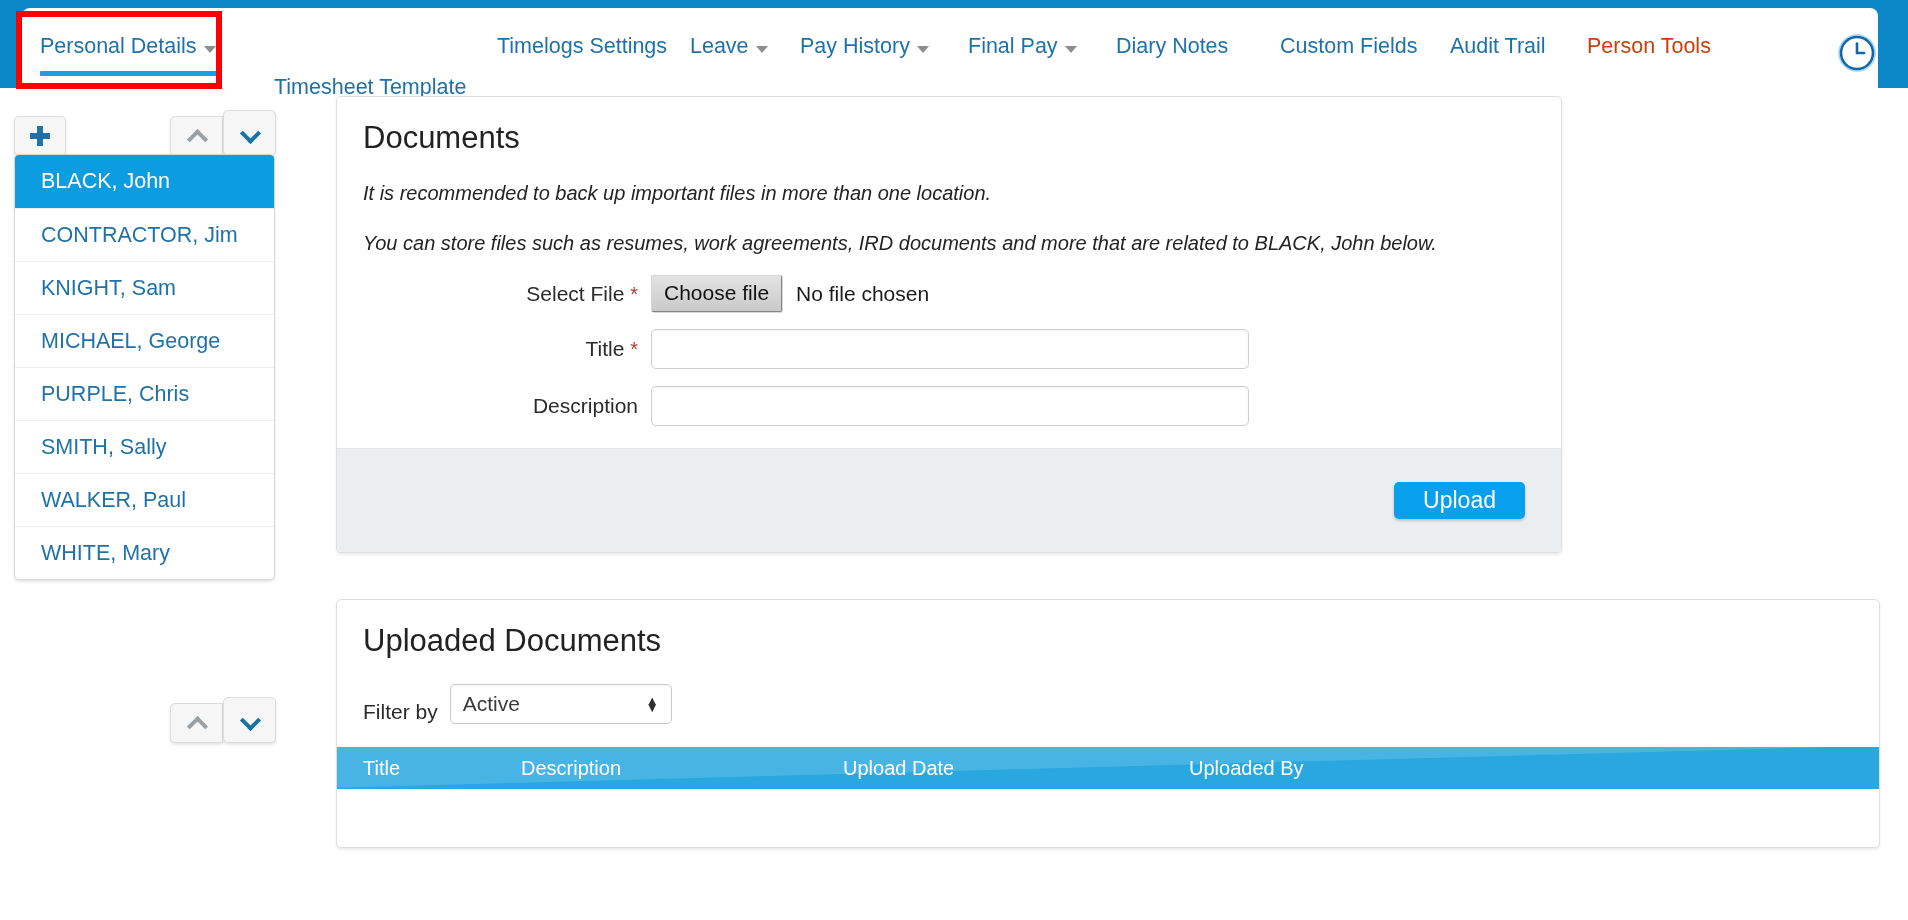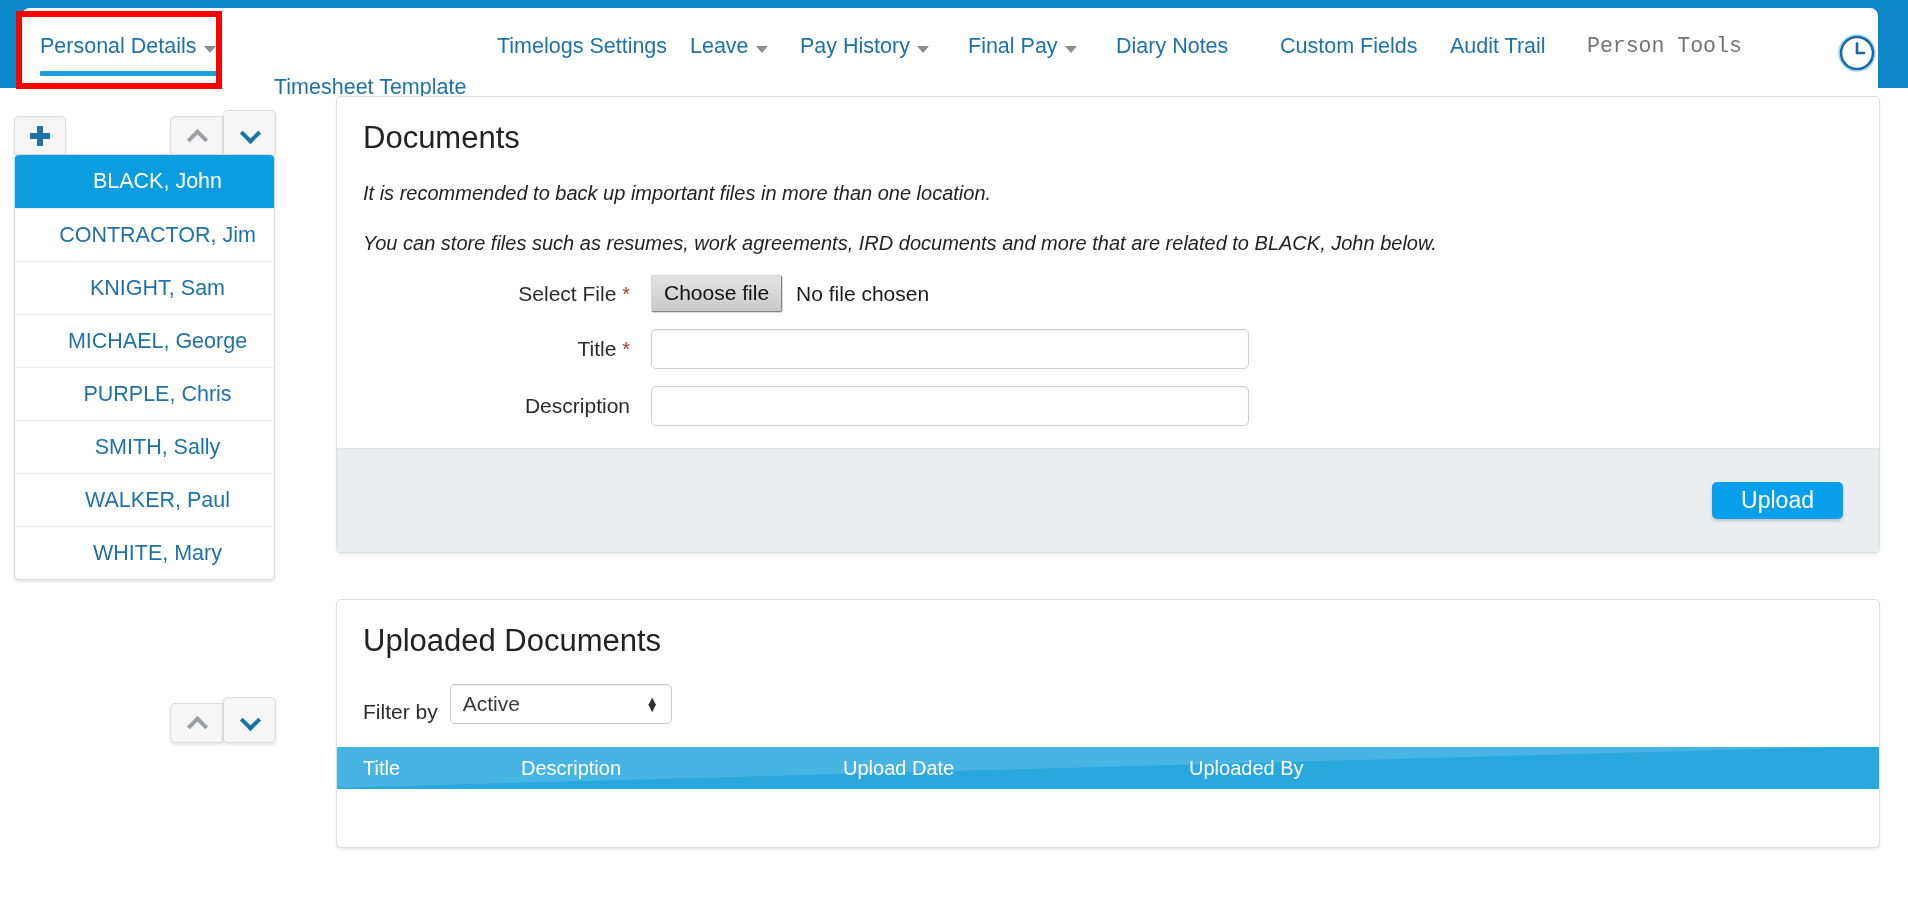--- a/index.html
+++ b/index.html
@@ -43,21 +43,21 @@
   .navtab {
     position: relative;
     font-size: 21.5px;
     color: #1f72a8;
     white-space: nowrap;
     padding: 0;
     margin: 0;
     cursor: pointer;
     line-height: 1;
   }
-  .navtab.brown { color: #737373; font-family: Liberation Mono, monospace; }
+  .navtab.brown { color: #c2410c; }
   .navtab .caret {
     display: inline-block;
     width: 0; height: 0;
     margin-left: 7px;
     vertical-align: middle;
     border-left: 6px solid transparent;
     border-right: 6px solid transparent;
     border-top: 7px solid #8d8d8d;
     position: relative;
     top: 2px;
@@ -160,21 +160,20 @@
   .person {
     height: 53px;
     display: flex;
     align-items: center;
     padding-left: 26px;
     font-size: 21.5px;
     color: #1f72a8;
     border-top: 1px solid #eeeeee;
     cursor: pointer;
     box-sizing: border-box;
-    justify-content: center;
   }
   .person:first-child { border-top: none; }
   .person.selected {
     background: #0b9de0;
     color: #ffffff;
   }
 
   
   #main {
     position: absolute;
@@ -182,21 +181,21 @@
     width: 1544px;
   }
   .panel {
     background: #ffffff;
     border: 1px solid #dfdfdf;
     border-radius: 5px;
     box-shadow: 0 2px 3px rgba(0,0,0,0.08);
     box-sizing: border-box;
     position: relative;
   }
-  #docpanel { width: 1544px; }
+  #docpanel { width: 1226px; }
   .panel-body { padding: 24px 26px 0 26px; }
   .panel-title {
     font-size: 31px;
     color: #222222;
     margin: 0 0 26px 0;
     font-weight: normal;
     line-height: 1.1;
   }
   .hint {
     font-style: italic;
@@ -208,21 +207,21 @@
   .hint.last { margin-bottom: 26px; }
 
   .formrow {
     display: flex;
     align-items: center;
     margin-bottom: 17px;
   }
   .formlabel {
     width: 288px;
     text-align: right;
-    padding-right: 21px;
+    padding-right: 13px;
     font-size: 21px;
     color: #2b2b2b;
     box-sizing: border-box;
     white-space: nowrap;
   }
   .req { color: #b33a2e; font-size: 20px; }
 
   .filebtn {
     background: linear-gradient(#e4e4e4, #c9c9c9);
     border: 1px solid #848484;

